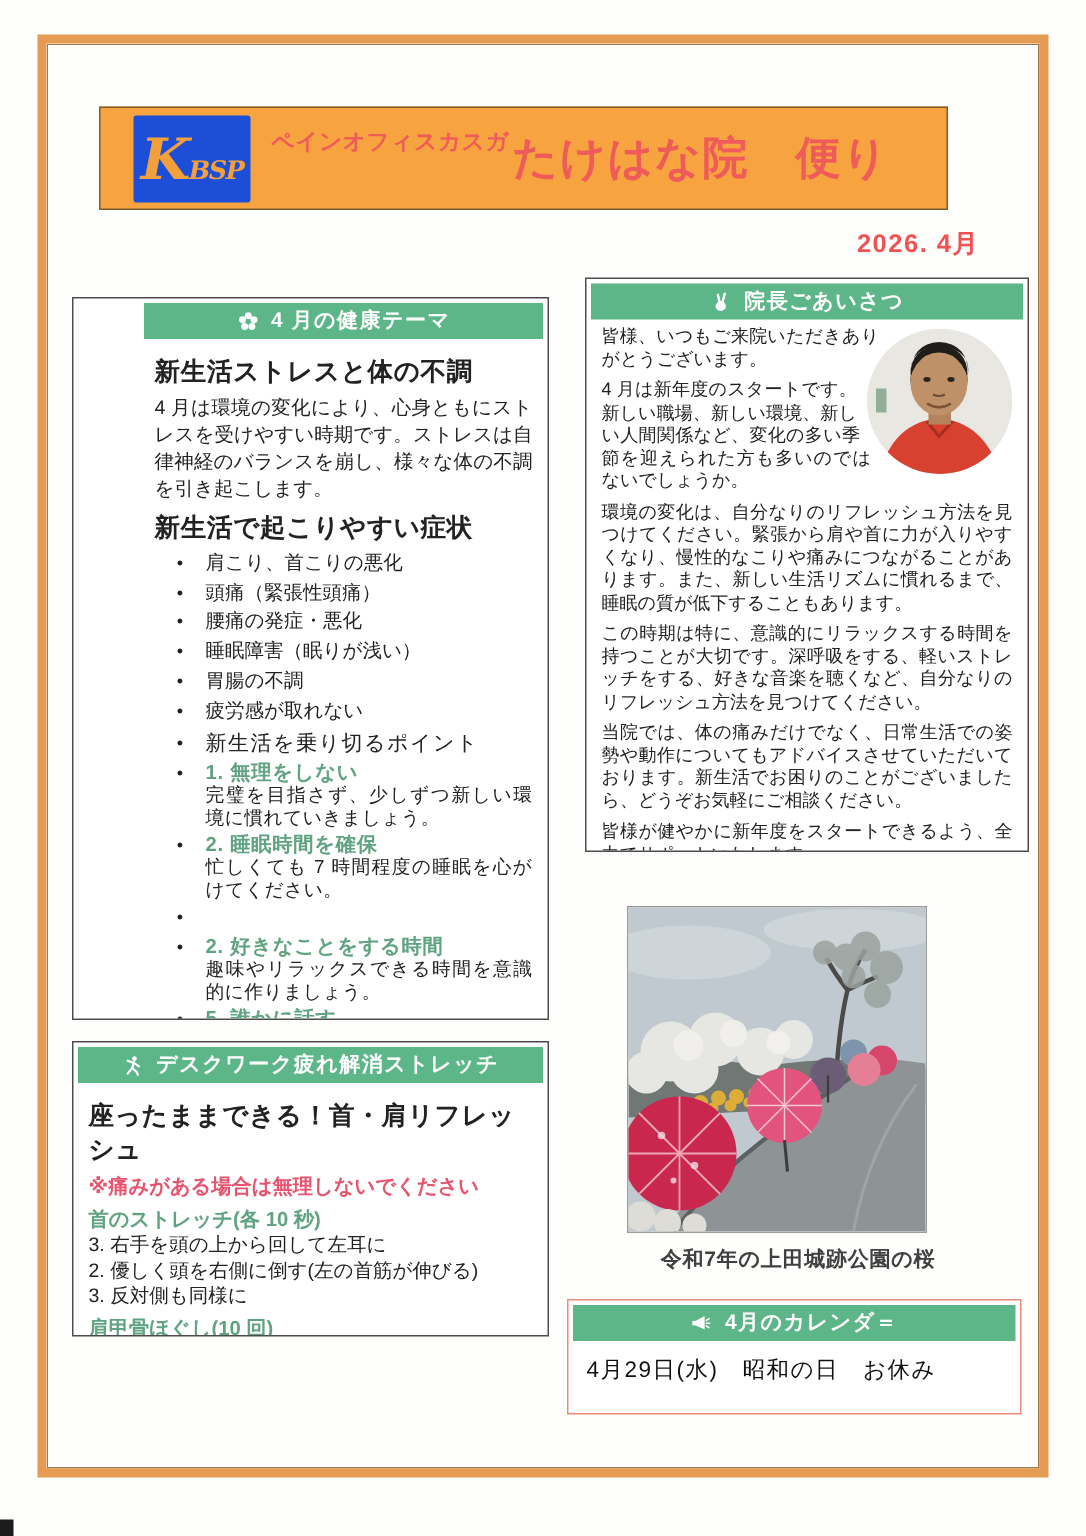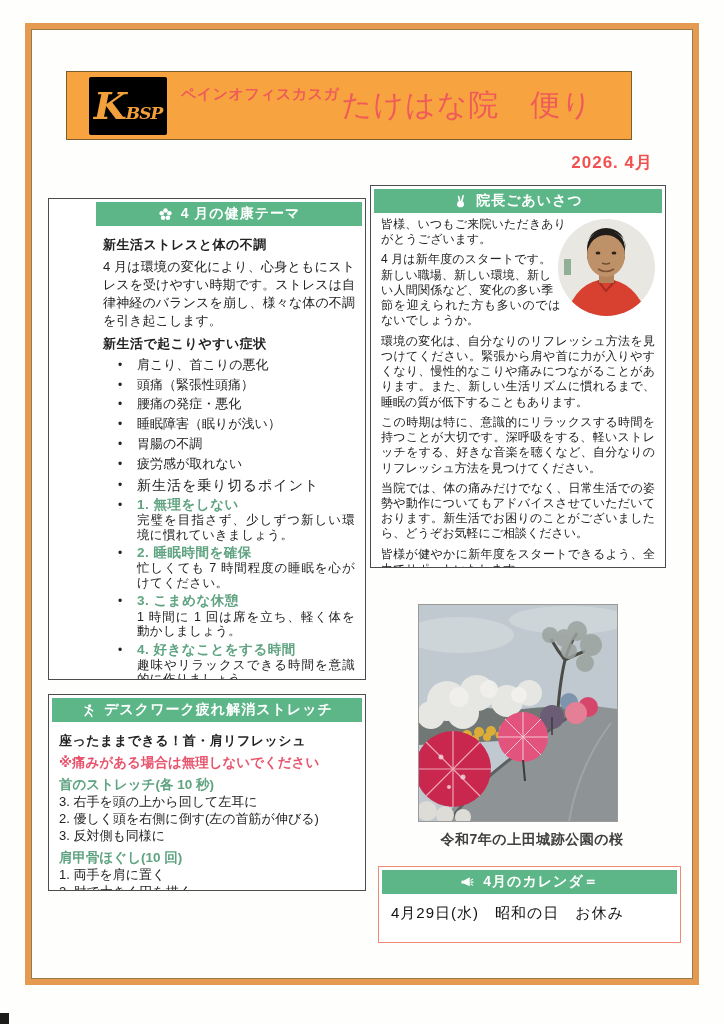--- a/index.html
+++ b/index.html
@@ -21,40 +21,40 @@
   .banner {
     position: absolute; left: 66px; top: 71px;
     width: 566px; height: 69px;
     background: #f7a440;
     border: 1px solid #7d5d2b;
     display: flex; align-items: center;
   }
   .logo {
     margin-left: 22px;
     width: 78px; height: 58px;
-    background: #000000;
+    background: #1d4ed8;
     display: flex; align-items: center; justify-content: center;
     border-radius: 2px;
   }
   .logo-text {
     display: block;
     font-family: "DejaVu Serif", "Liberation Serif", serif;
     font-style: italic; font-weight: bold;
     font-size: 17px; color: #f2a03c;
     letter-spacing: -1px;
     line-height: 1;
   }
   .logo-text::first-letter { font-size: 38px; }
   .banner-titles { margin-left: 14px; display: flex; align-items: flex-start; white-space: nowrap; }
   .banner-sub {
     font-size: 15px; font-weight: bold; color: #ef5b58;
     letter-spacing: 0.5px; margin-right: 2px;
   }
   .banner-main {
-    font-size: 30px; font-weight: normal; color: #ef5b58;
+    font-size: 30px; font-weight: bold; color: #ef5b58;
     letter-spacing: 1px;
   }
   .issue-date {
     position: absolute; left: 543px; top: 151px; width: 110px;
     text-align: right;
     color: #f15150; font-weight: bold; font-size: 17px; letter-spacing: 1px;
   }
   
   .box {
     position: absolute; background: #fff;
@@ -66,42 +66,42 @@
     background: #5cb688;
     color: #fff; font-weight: bold; font-size: 14px;
     text-align: center; padding: 3px 0;
     display: flex; align-items: center; justify-content: center; gap: 8px;
     letter-spacing: 1px;
   }
   .bar svg { flex: 0 0 auto; }
   .box-inner { padding: 5px 10px 4px 10px; }
   
   .box-health { left: 48px; top: 198px; width: 318px; height: 482px; padding-left: 44px; }
-  .h-bold { font-size: 13px; font-weight: bold; margin: 5px 0 4px 0; letter-spacing: 0.5px; }
+  .h-bold { font-size: 17px; font-weight: bold; margin: 5px 0 4px 0; letter-spacing: 0.5px; }
   .body-p { font-size: 13px; line-height: 1.38; margin-bottom: 5px; text-align: justify; }
   ul.dotlist { list-style: none; margin: 2px 0 4px 0; }
   ul.dotlist > li {
     display: flex; font-size: 13px; margin: 3px 0;
     line-height: 1.25;
   }
   ul.dotlist > li .dot {
     flex: 0 0 34px; text-align: center; font-size: 12px; line-height: 1.4;
   }
   .pt-head { font-weight: normal; font-size: 14px; letter-spacing: 1px; }
   .pt-wrap { flex: 1 1 auto; }
   .pt-title { font-size: 13.5px; font-weight: bold; color: #5fa381; line-height: 1.2; letter-spacing: 0.5px; }
   .pt-body { font-size: 12.5px; line-height: 1.16; color: #222; text-align: justify; letter-spacing: 0.3px; }
   
   .box-stretch { left: 48px; top: 694px; width: 318px; height: 197px; }
   .warning { color: #e8546d; font-weight: bold; font-size: 13.5px; margin: 3px 0 4px 0; }
   .sec-title { color: #5fa381; font-weight: bold; font-size: 13.5px; margin-top: 4px; }
   .steps { list-style: none; }
   .steps li { font-size: 13px; line-height: 1.3; }
   
-  .box-greet { left: 370px; top: 185px; width: 296px; height: 383px; }
+  .box-greet { left: 390px; top: 185px; width: 296px; height: 383px; }
   .greet-inner { padding: 4px 10px; font-size: 12px; }
   .greet-inner p { font-size: 12px; line-height: 1.27; margin-bottom: 5px; text-align: justify; }
   .portrait {
     float: right;
     width: 97px; height: 97px;
     border-radius: 50%;
     overflow: hidden;
     margin: 2px 0 4px 7px;
     shape-outside: circle(50%);
   }
@@ -201,29 +201,25 @@
           </li>
         <li>
             <span class="dot">•</span>
           <span class="pt-wrap">
               <span class="pt-title" style="display:block">2. 睡眠時間を確保</span>
               <span class="pt-body" style="display:block">忙しくても 7 時間程度の睡眠を心がけてください。</span>
             </span>
           </li>
         <li>
             <span class="dot">•</span>
+          </li>
+        <li>
+            <span class="dot">•</span>
           <span class="pt-wrap">
-              <span class="pt-title" style="display:block">3. こまめな休憩</span>
-              <span class="pt-body" style="display:block">1 時間に 1 回は席を立ち、軽く体を動かしましょう。</span>
-            </span>
-          </li>
-        <li>
-            <span class="dot">•</span>
-          <span class="pt-wrap">
-              <span class="pt-title" style="display:block">4. 好きなことをする時間</span>
+              <span class="pt-title" style="display:block">2. 好きなことをする時間</span>
               <span class="pt-body" style="display:block">趣味やリラックスできる時間を意識的に作りましょう。</span>
             </span>
           </li>
         <li>
             <span class="dot">•</span>
           <span class="pt-wrap">
               <span class="pt-title" style="display:block">5. 誰かに話す</span>
             </span>
           </li>
       </ul>

